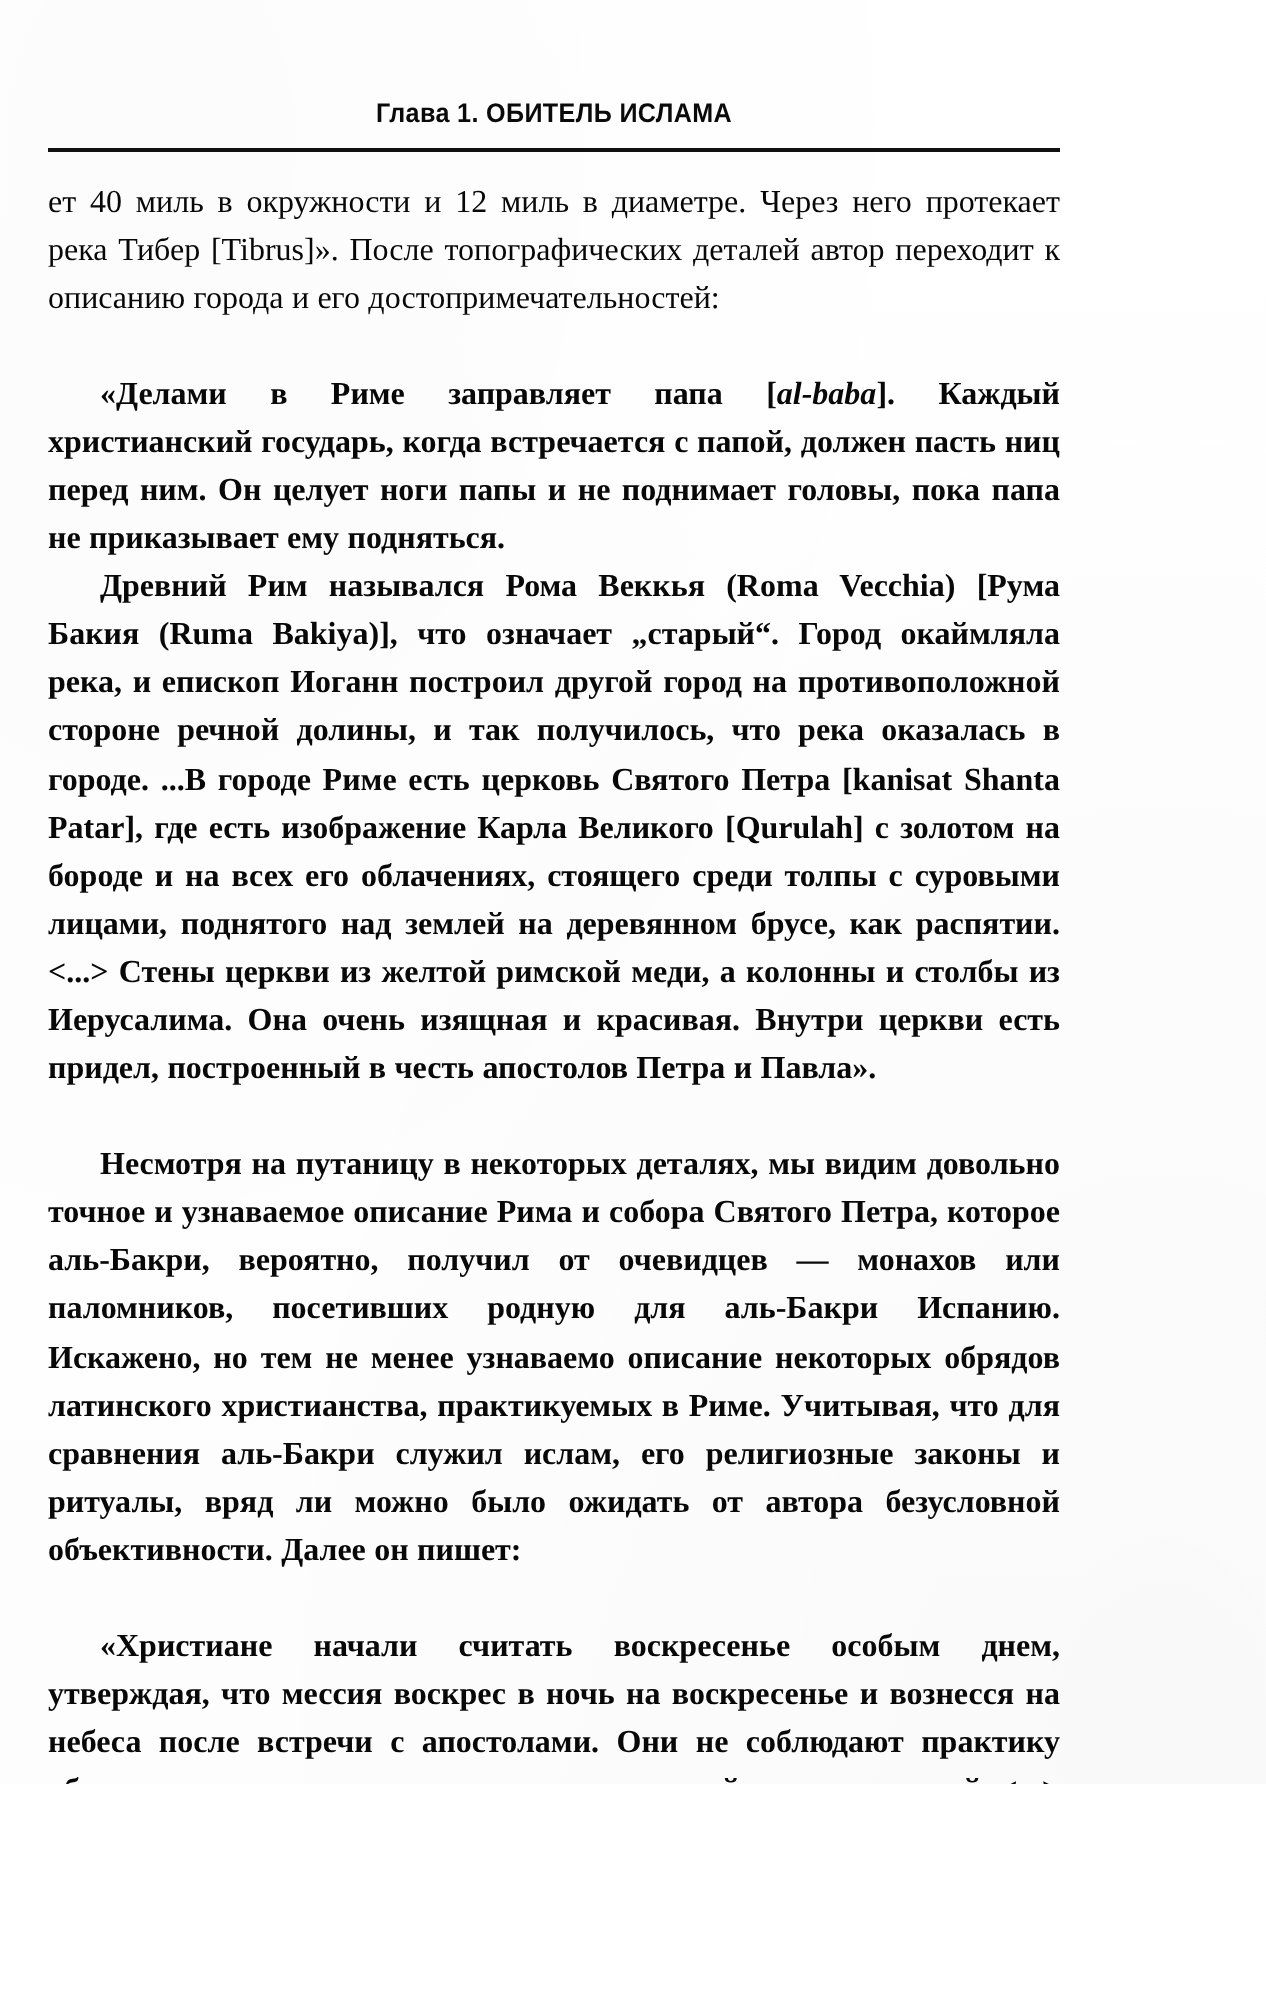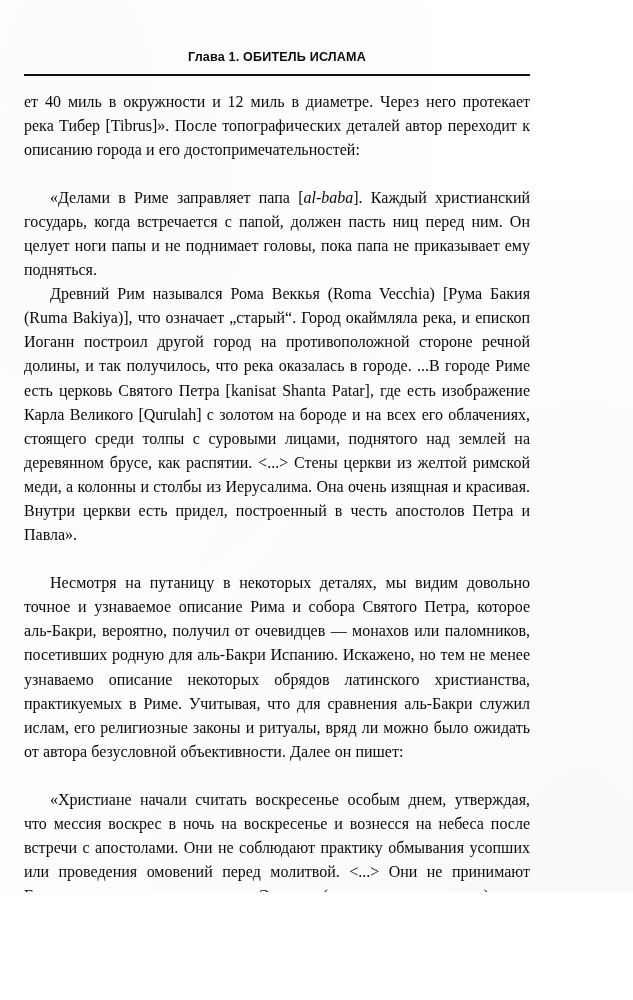--- a/index.html
+++ b/index.html
@@ -74,20 +74,21 @@
     line-height: 24.1px;
     text-align: justify;
     text-justify: inter-word;
     color: #080808;
     -webkit-font-smoothing: none;
     word-spacing: 0.2px;
   }
 
   p.para.indent {
     text-indent: 26px;
+    font-weight: bold;
   }
 
   p.gap-before {
     margin-top: 24px;
   }
 
   p.tight {
     margin-top: 0;
   }
 

